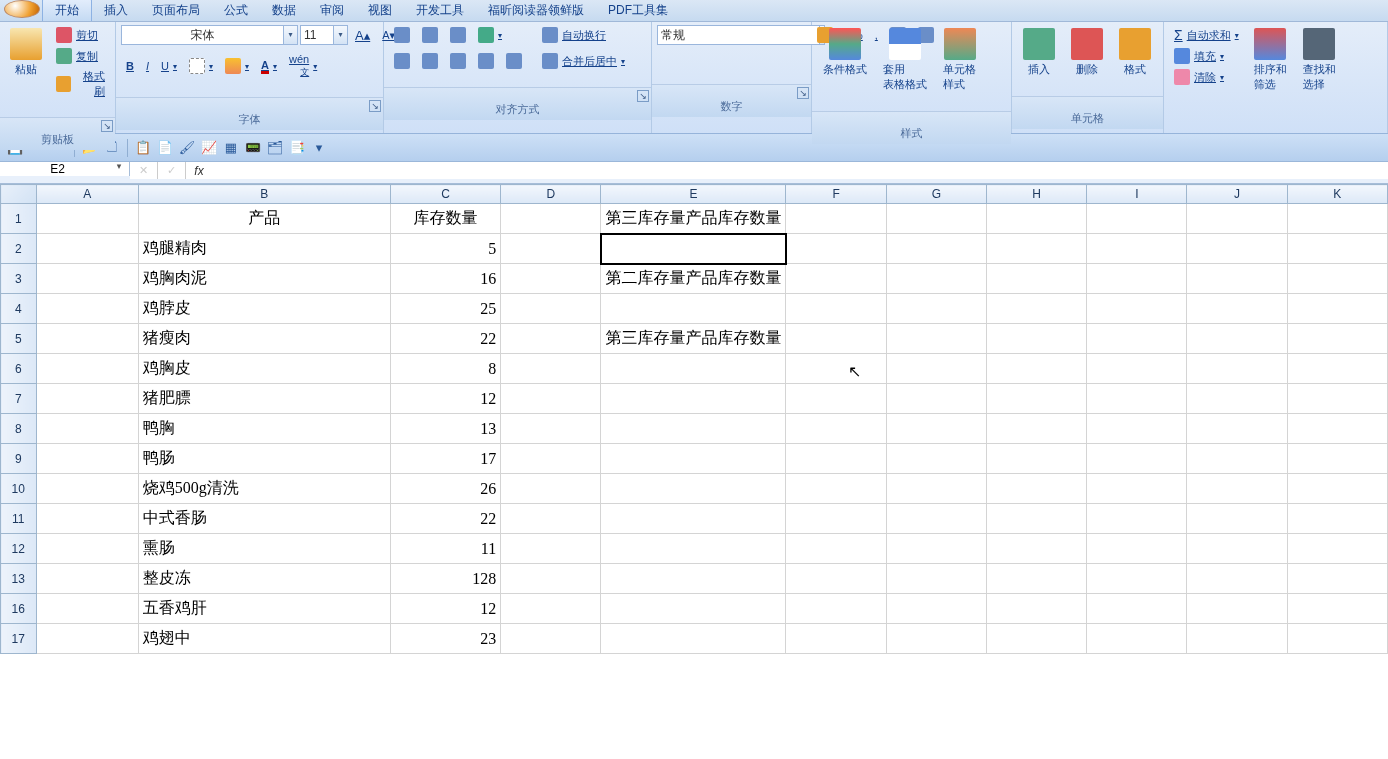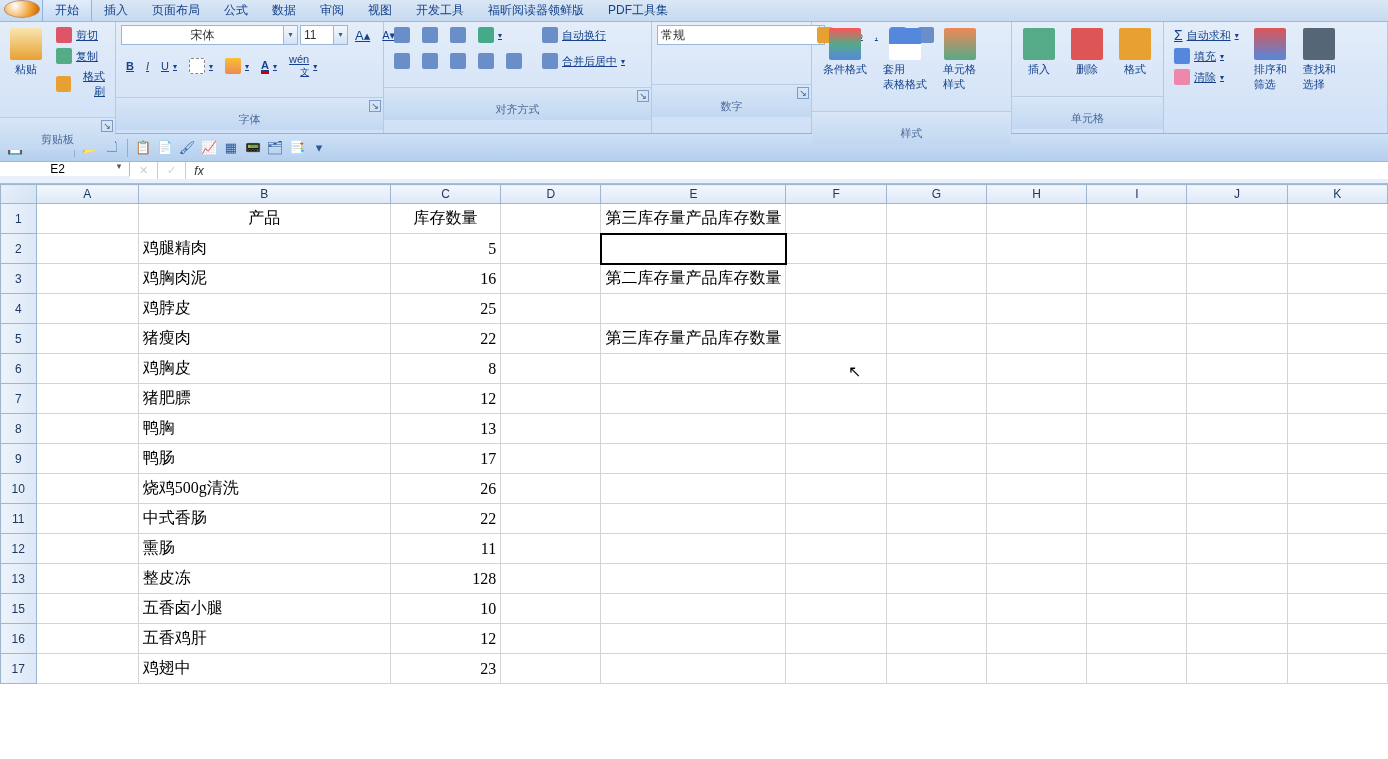--- a/index.html
+++ b/index.html
@@ -523,34 +523,20 @@
           <td class=""></td>
           <td class=""></td>
           <td class=""></td>
           <td class=""></td>
           <td class=""></td>
           <td class=""></td>
           <td class=""></td>
           <td class=""></td>
         </tr>
         <tr>
-          <th class="rowh">15</th>
-          <td class=""></td>
-          <td class="txt">五香卤小腿</td>
-          <td class="num">10</td>
-          <td class=""></td>
-          <td class=""></td>
-          <td class=""></td>
-          <td class=""></td>
-          <td class=""></td>
-          <td class=""></td>
-          <td class=""></td>
-          <td class=""></td>
-        </tr>
-        <tr>
           <th class="rowh">16</th>
           <td class=""></td>
           <td class="txt">五香鸡肝</td>
           <td class="num">12</td>
           <td class=""></td>
           <td class=""></td>
           <td class=""></td>
           <td class=""></td>
           <td class=""></td>
           <td class=""></td>

